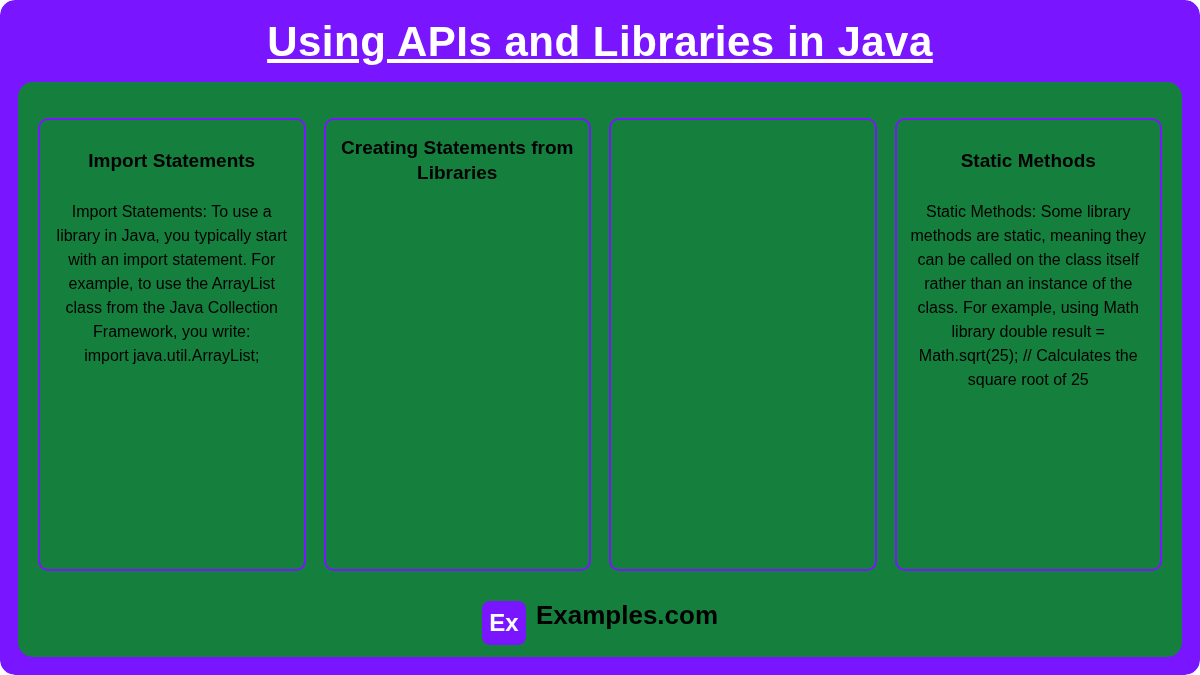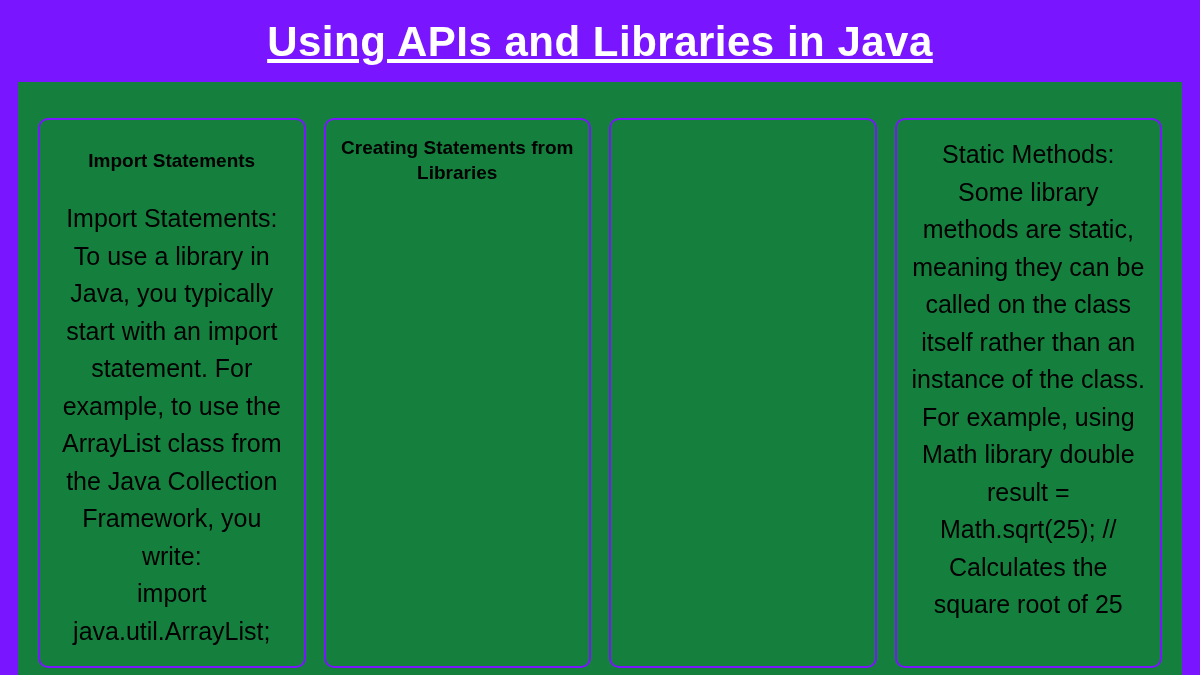--- a/index.html
+++ b/index.html
@@ -1,15 +1,15 @@
 <!DOCTYPE html>
 <html><head>
 <meta charset="utf-8">
 <style>
-  * { box-sizing: border-box; margin: 0; padding: 0; }
+  * { box-sizing: border-box; margin: 0; padding: 0; border-radius: 15px; }
   body {
     font-family: 'Segoe UI', Tahoma, Geneva, Verdana, sans-serif;
     background: #fff;
     width: 1200px;
     height: 675px;
     overflow: hidden;
   }
   .frame {
     width: 1200px;
     height: 675px;
@@ -53,21 +53,21 @@
     font-weight: 700;
     font-size: 19px;
     line-height: 1.3;
     margin-bottom: 14px;
     min-height: 50px;
     display: flex;
     align-items: center;
     justify-content: center;
   }
   .card-body {
-    font-size: 25px;
+    font-size: 16px;
     line-height: 1.5;
     color: #000;
     white-space: pre-line;
   }
   .footer {
     display: flex;
     align-items: center;
     justify-content: center;
     gap: 10px;
     padding-top: 14px;
@@ -102,20 +102,21 @@
         <div class="card-title">Import Statements</div>
         <div class="card-body">Import Statements: To use a library in Java, you typically start with an import statement. For example, to use the ArrayList class from the Java Collection Framework, you write:
 import java.util.ArrayList;</div>
       </div>
       <div class="card">
         <div class="card-title">Creating Statements from Libraries</div>
       </div>
       <div class="card">
       </div>
       <div class="card">
+        <div class="card-title">Static Methods</div>
         <div class="card-body">Static Methods: Some library methods are static, meaning they can be called on the class itself rather than an instance of the class. For example, using Math library double result = Math.sqrt(25); // Calculates the square root of 25</div>
       </div>
     </div>
     <div class="footer">
       <div class="logo-box">Ex</div>
       <div class="footer-text">Examples.com</div>
     </div>
   </div>
 </div>
 

